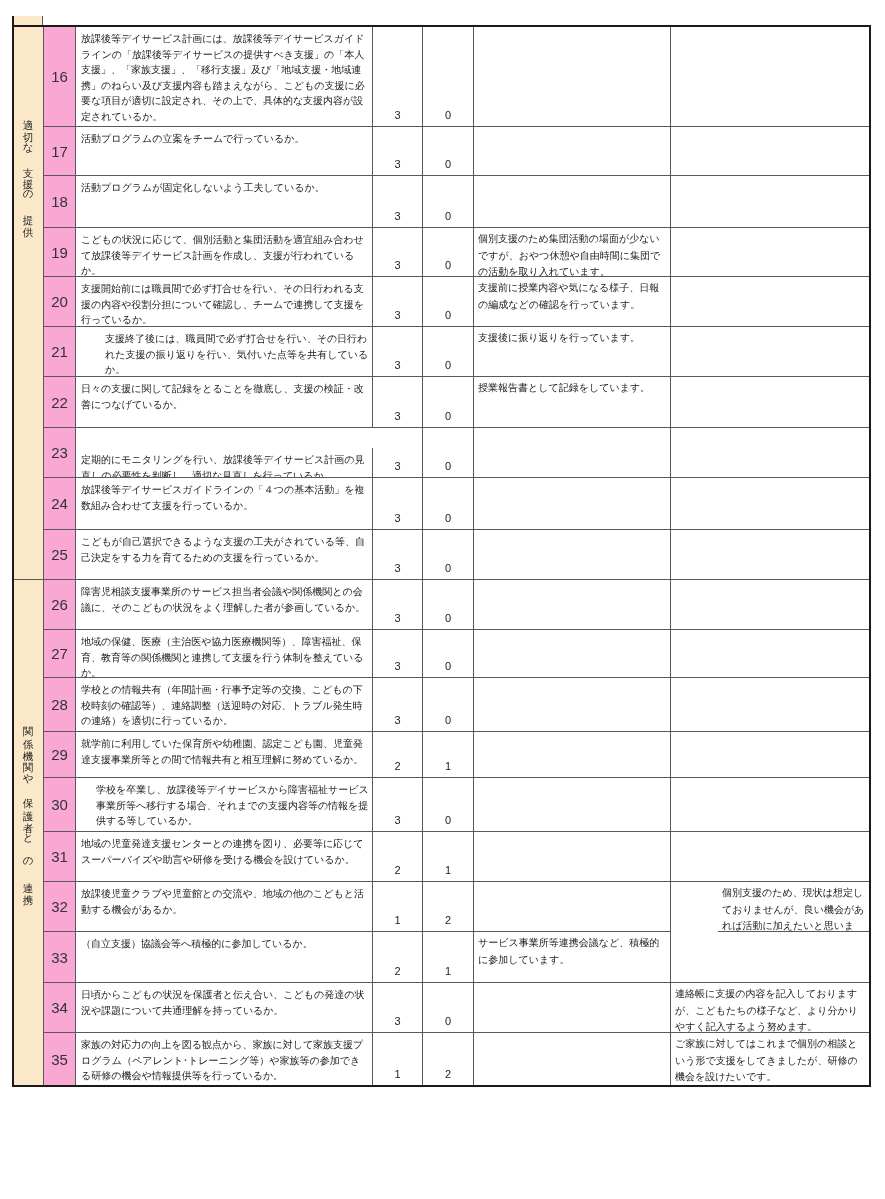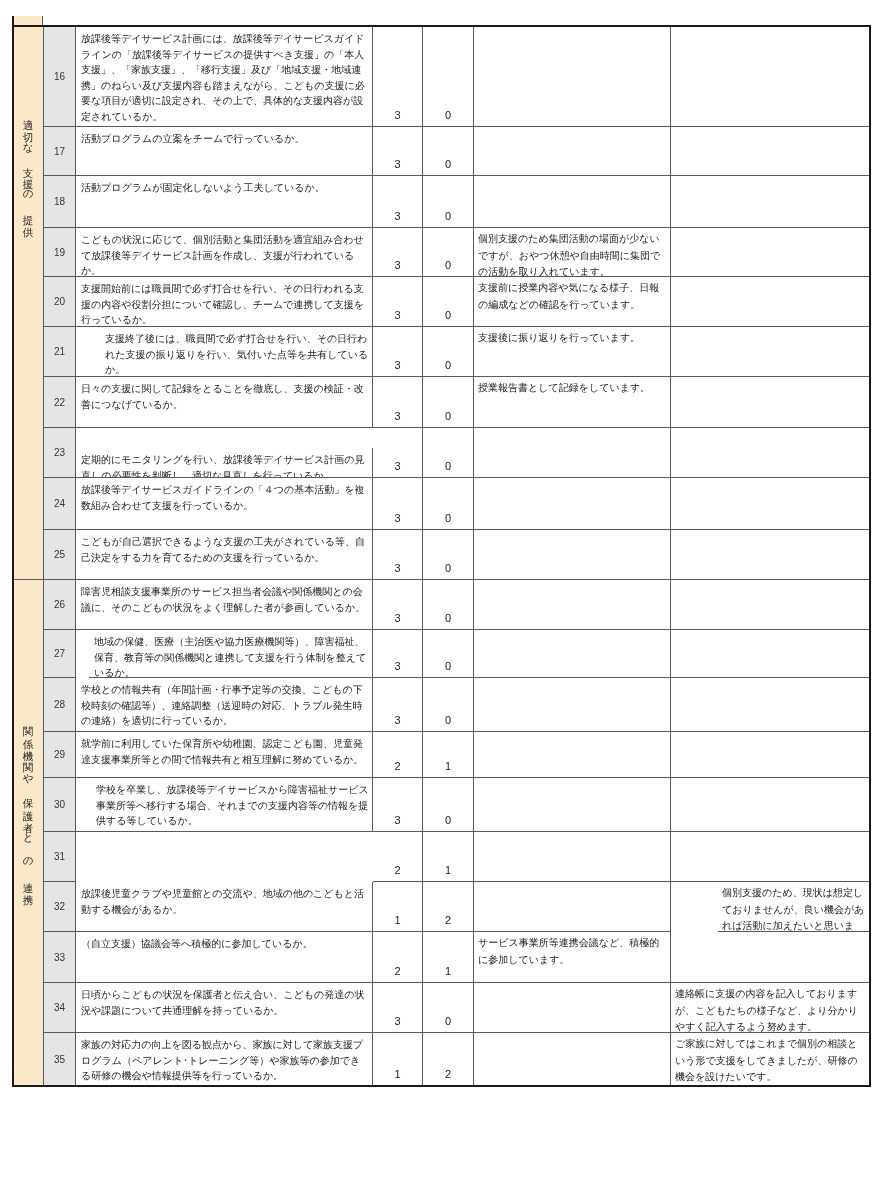--- a/index.html
+++ b/index.html
@@ -47,23 +47,23 @@
     text-orientation: upright;
     font-size: 10.5px;
     letter-spacing: 12px;
     color: #222222;
     line-height: 30px;
   }
   .cat1 .vtext { margin-top: 84px; }
   .cat2 .vtext { margin-top: 138px; }
 
   .num {
-    background: #e5e5e5;
+    background: #f9a8d4;
     display: flex; align-items: center; justify-content: center;
-    font-size: 10px; color: #333333;
+    font-size: 15px; color: #333333;
   }
   .q {
     font-size: 10px; line-height: 15.5px;
     padding: 4px 3px 0 5px;
     color: #1a1a1a;
   }
   .s {
     display: flex; align-items: flex-end; justify-content: center;
     font-size: 11px; color: #222222;
     padding-bottom: 5px;
@@ -148,21 +148,21 @@
       <div class="cell s" style="grid-area: 10 / 5;">0</div>
       <div class="cell c" style="grid-area: 10 / 6;"></div>
       <div class="cell c no-r" style="grid-area: 10 / 7;"></div>
       <div class="cell num" style="grid-area: 11 / 2;">26</div>
       <div class="cell q" style="grid-area: 11 / 3;">障害児相談支援事業所のサービス担当者会議や関係機関との会議に、そのこどもの状況をよく理解した者が参画しているか。</div>
       <div class="cell s" style="grid-area: 11 / 4;">3</div>
       <div class="cell s" style="grid-area: 11 / 5;">0</div>
       <div class="cell c" style="grid-area: 11 / 6;"></div>
       <div class="cell c no-r" style="grid-area: 11 / 7;"></div>
       <div class="cell num" style="grid-area: 12 / 2;">27</div>
-      <div class="cell q" style="grid-area: 12 / 3; margin-left: 13px;">地域の保健、医療（主治医や協力医療機関等）、障害福祉、保育、教育等の関係機関と連携して支援を行う体制を整えているか。</div>
+      <div class="cell q" style="grid-area: 12 / 3;">地域の保健、医療（主治医や協力医療機関等）、障害福祉、保育、教育等の関係機関と連携して支援を行う体制を整えているか。</div>
       <div class="cell s" style="grid-area: 12 / 4;">3</div>
       <div class="cell s" style="grid-area: 12 / 5;">0</div>
       <div class="cell c" style="grid-area: 12 / 6;"></div>
       <div class="cell c no-r" style="grid-area: 12 / 7;"></div>
       <div class="cell num" style="grid-area: 13 / 2;">28</div>
       <div class="cell q" style="grid-area: 13 / 3;">学校との情報共有（年間計画・行事予定等の交換、こどもの下校時刻の確認等）、連絡調整（送迎時の対応、トラブル発生時の連絡）を適切に行っているか。</div>
       <div class="cell s" style="grid-area: 13 / 4;">3</div>
       <div class="cell s" style="grid-area: 13 / 5;">0</div>
       <div class="cell c" style="grid-area: 13 / 6;"></div>
       <div class="cell c no-r" style="grid-area: 13 / 7;"></div>
@@ -172,20 +172,21 @@
       <div class="cell s" style="grid-area: 14 / 5;">1</div>
       <div class="cell c" style="grid-area: 14 / 6;"></div>
       <div class="cell c no-r" style="grid-area: 14 / 7;"></div>
       <div class="cell num" style="grid-area: 15 / 2;">30</div>
       <div class="cell q" style="grid-area: 15 / 3; padding-left: 20px;">学校を卒業し、放課後等デイサービスから障害福祉サービス事業所等へ移行する場合、それまでの支援内容等の情報を提供する等しているか。</div>
       <div class="cell s" style="grid-area: 15 / 4;">3</div>
       <div class="cell s" style="grid-area: 15 / 5;">0</div>
       <div class="cell c" style="grid-area: 15 / 6;"></div>
       <div class="cell c no-r" style="grid-area: 15 / 7;"></div>
       <div class="cell num" style="grid-area: 16 / 2;">31</div>
+      <div class="cell q" style="grid-area: 16 / 3;">地域の児童発達支援センターとの連携を図り、必要等に応じてスーパーバイズや助言や研修を受ける機会を設けているか。</div>
       <div class="cell s" style="grid-area: 16 / 4;">2</div>
       <div class="cell s" style="grid-area: 16 / 5;">1</div>
       <div class="cell c" style="grid-area: 16 / 6;"></div>
       <div class="cell c no-r" style="grid-area: 16 / 7;"></div>
       <div class="cell num" style="grid-area: 17 / 2;">32</div>
       <div class="cell q" style="grid-area: 17 / 3;">放課後児童クラブや児童館との交流や、地域の他のこどもと活動する機会があるか。</div>
       <div class="cell s" style="grid-area: 17 / 4;">1</div>
       <div class="cell s" style="grid-area: 17 / 5;">2</div>
       <div class="cell c" style="grid-area: 17 / 6;"></div>
       <div class="cell c no-r" style="grid-area: 17 / 7; margin-left: 47px;">個別支援のため、現状は想定しておりませんが、良い機会があれば活動に加えたいと思います。</div>

